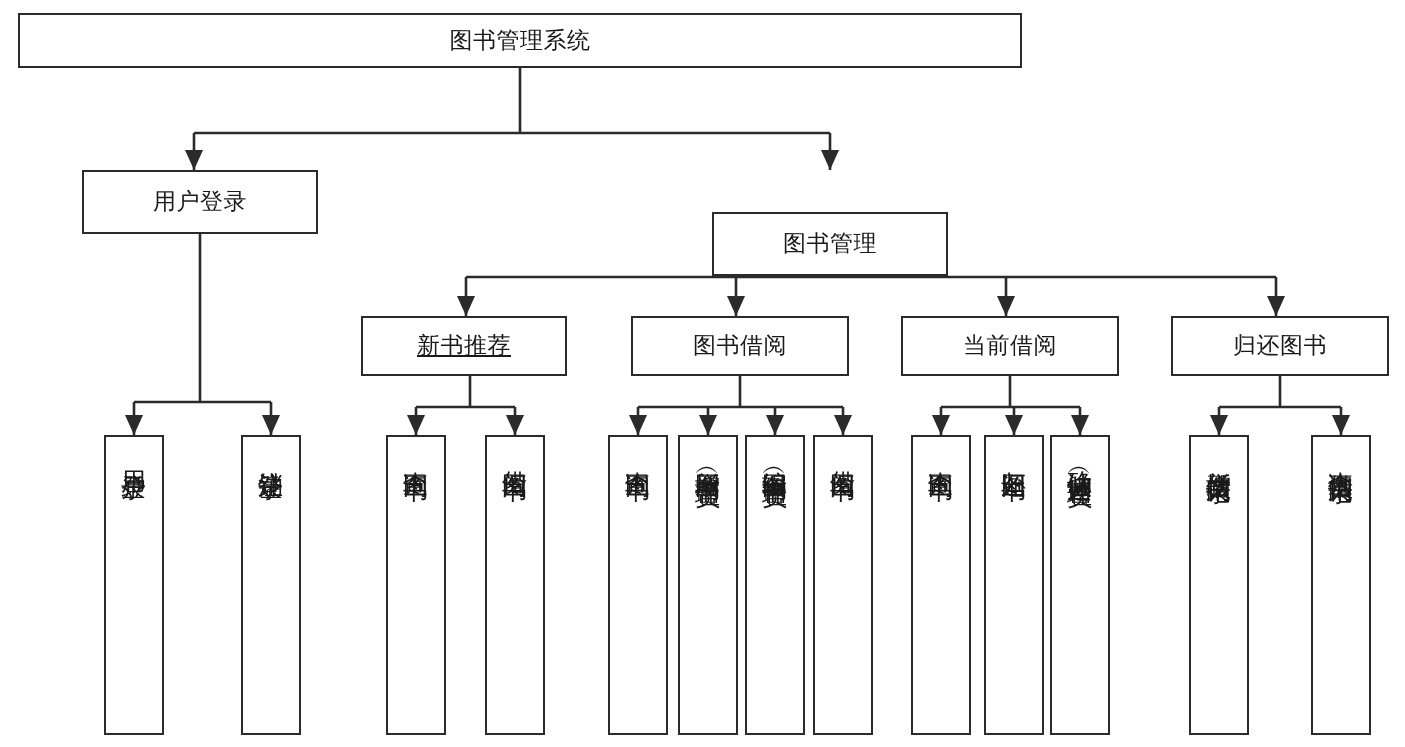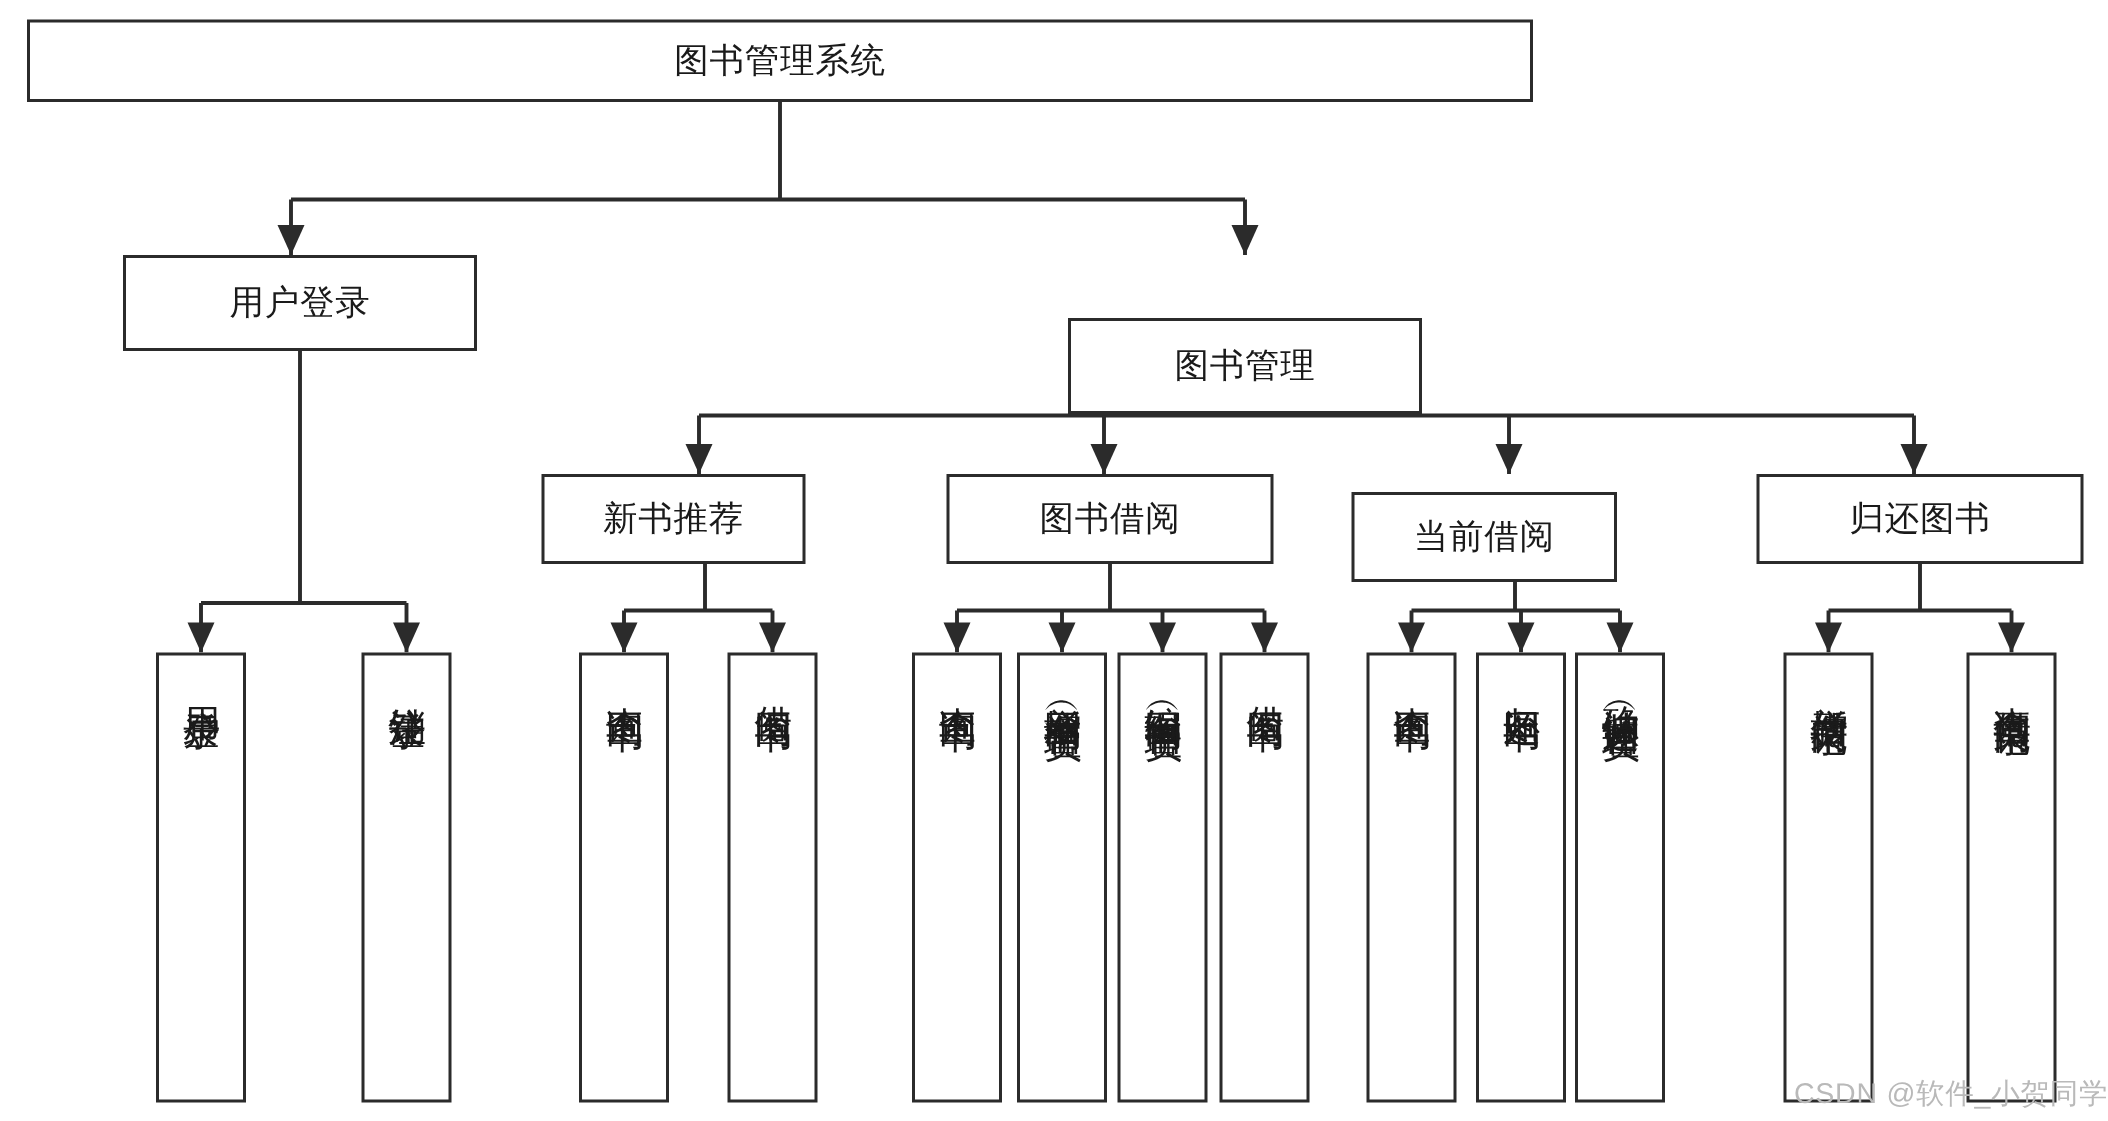--- a/index.html
+++ b/index.html
@@ -135,27 +135,27 @@
   <div id="nodes">
       <div class="node horizontal" style="left: 18px; top: 13px; width: 1004px; height: 55px;">
         <span class="node-label">图书管理系统</span>
       </div>
       <div class="node horizontal" style="left: 82px; top: 170px; width: 236px; height: 64px;">
         <span class="node-label">用户登录</span>
       </div>
       <div class="node horizontal" style="left: 712px; top: 170px; width: 236px; height: 64px; margin-top: 42px;">
         <span class="node-label">图书管理</span>
       </div>
-      <div class="node horizontal" style="left: 361px; top: 316px; width: 176px; height: 60px;">
+      <div class="node horizontal" style="left: 361px; top: 316px; width: 206px; height: 60px; text-decoration: underline;">
         <span class="node-label">新书推荐</span>
       </div>
       <div class="node horizontal" style="left: 631px; top: 316px; width: 218px; height: 60px; text-align: center;">
         <span class="node-label">图书借阅</span>
       </div>
-      <div class="node horizontal" style="left: 901px; top: 316px; width: 177px; height: 60px; margin-top: 12px;">
+      <div class="node horizontal" style="left: 901px; top: 316px; width: 218px; height: 60px;">
         <span class="node-label">当前借阅</span>
       </div>
       <div class="node horizontal" style="left: 1171px; top: 316px; width: 218px; height: 60px;">
         <span class="node-label">归还图书</span>
       </div>
       <div class="node vertical" style="left: 104px; top: 435px; width: 60px; height: 300px;">
         <span class="node-label">用户登录</span>
       </div>
       <div class="node vertical" style="left: 241px; top: 435px; width: 60px; height: 300px;">
         <span class="node-label">注销登录</span>
@@ -187,14 +187,13 @@
       <div class="node vertical" style="left: 1050px; top: 435px; width: 60px; height: 300px;">
         <span class="node-label">确认归还（管理员）</span>
       </div>
       <div class="node vertical" style="left: 1189px; top: 435px; width: 60px; height: 300px;">
         <span class="node-label">新增借阅记录</span>
       </div>
       <div class="node vertical" style="left: 1311px; top: 435px; width: 60px; height: 300px;">
         <span class="node-label">查询借阅记录</span>
       </div>
     </div>
-  <div class="watermark" style="left: 1196px; top: 716px;">CSDN @软件_小贺同学</div>
 </div>
 
 </body></html>

